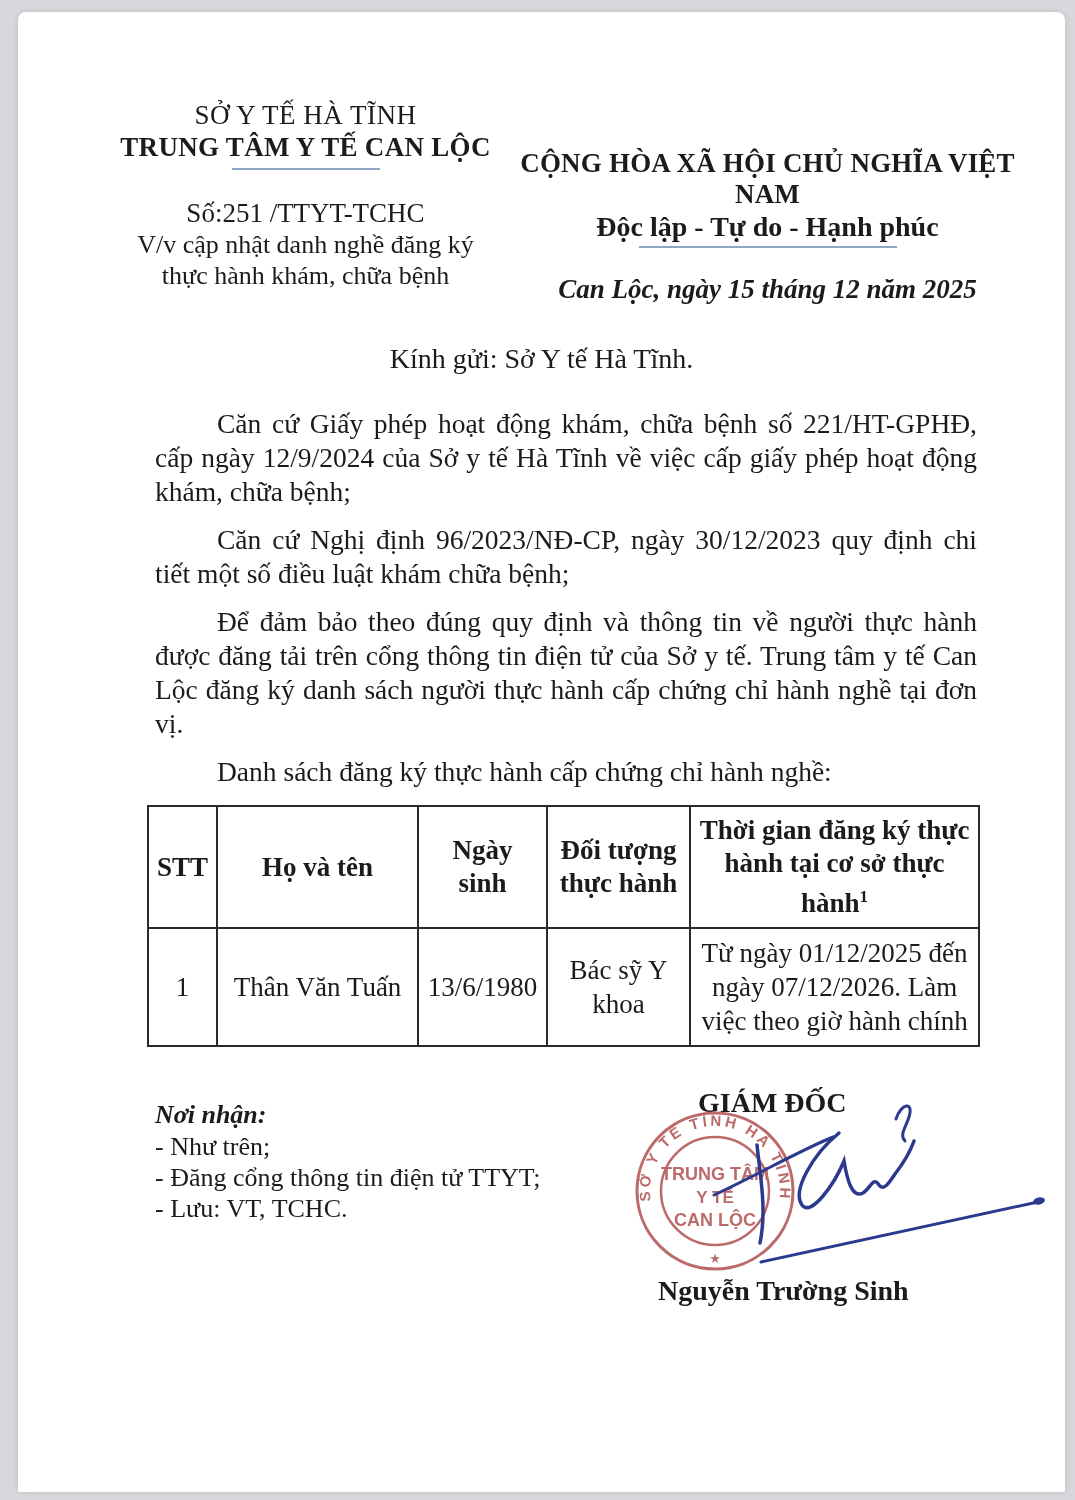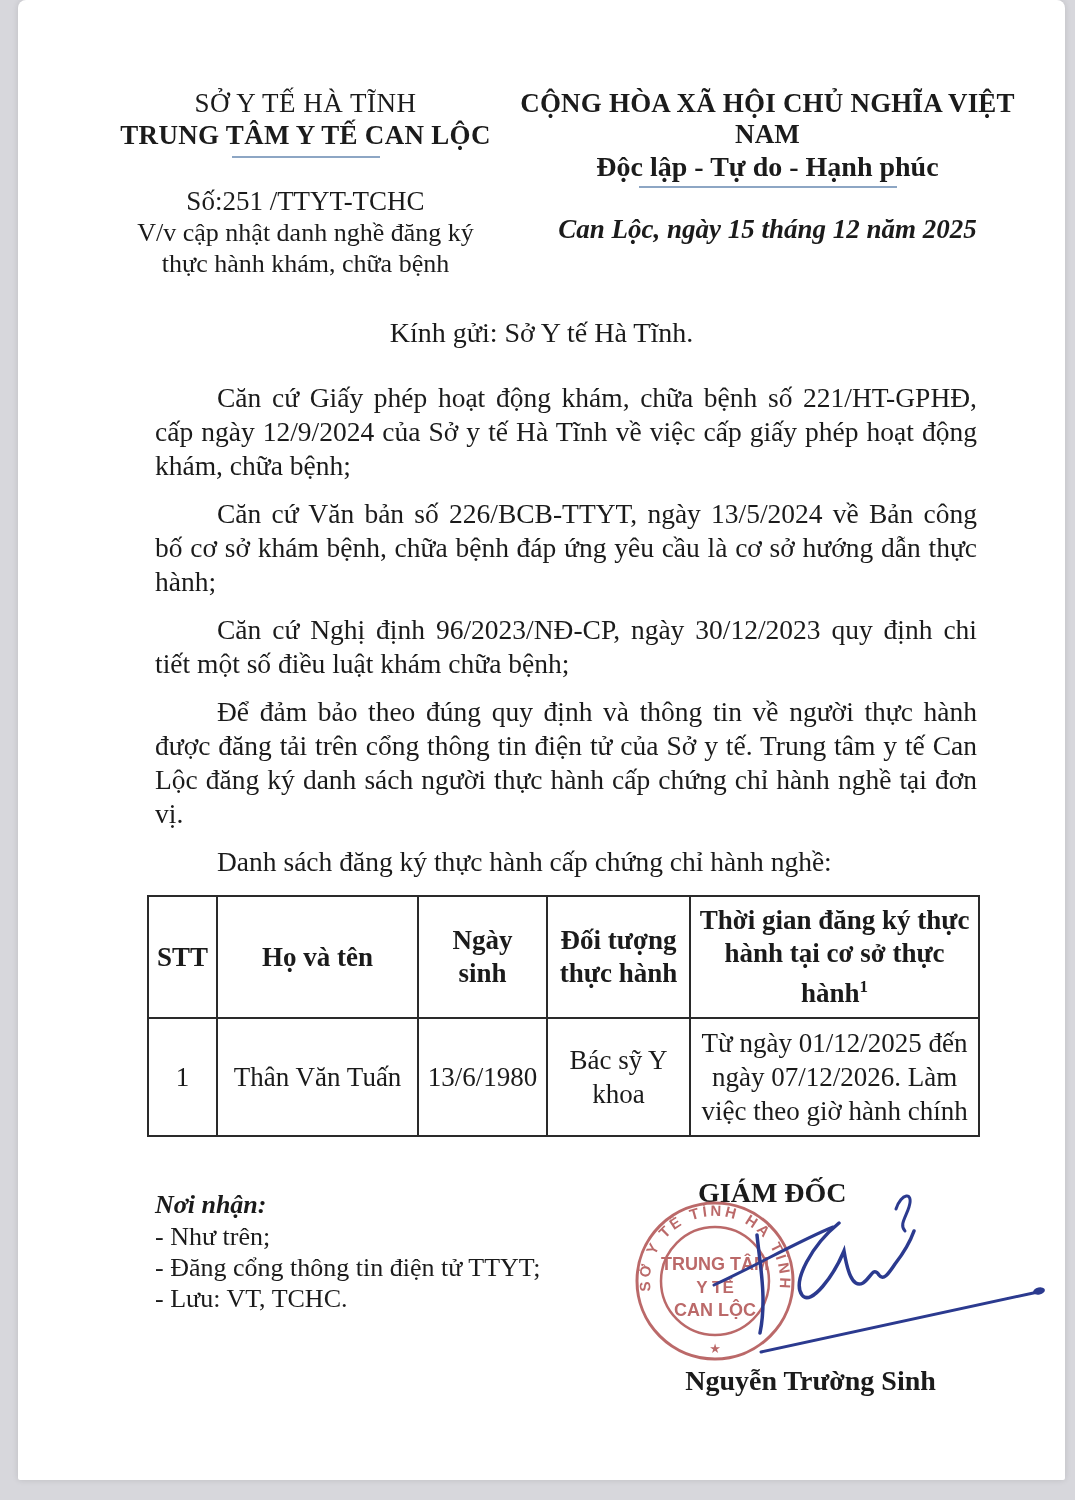--- a/index.html
+++ b/index.html
@@ -12,31 +12,31 @@
   html, body { margin: 0; padding: 0; }
   body {
     width: 1075px; height: 1500px;
     background: #d7d7dc;
     font-family: "Liberation Serif", "DejaVu Serif", serif;
     color: var(--text);
     position: relative;
     overflow: hidden;
   }
   .page {
-    position: absolute; left: 18px; top: 0;
+    position: absolute; left: 18px; top: 12px;
     width: 1047px; height: 1480px;
     background: #ffffff;
     border-radius: 8px 8px 2px 2px;
     box-shadow: 0 0 6px rgba(0,0,0,0.12);
     overflow: hidden;
   }
   
   .header { display: flex; margin-top: 88px; }
   .hl { width: 385px; margin-left: 95px; text-align: center; }
-  .hr { flex: 1; margin-right: 28px; text-align: center; }
+  .hr { flex: 1; margin-right: 28px; text-align: center; margin-top: 48px; }
   .org-parent { font-size: 27px; line-height: 31px; letter-spacing: 0.5px; }
   .org-name   { font-size: 27px; line-height: 32px; font-weight: bold; letter-spacing: 0.3px; }
   .rule-l { width: 148px; height: 2px; background: var(--underline); margin: 5px auto 0; }
   .doc-number { margin-top: 27px; font-size: 27px; line-height: 32px; }
   .subject { margin-top: 1px; font-size: 26px; line-height: 30px; }
   .national { font-size: 27px; line-height: 31px; font-weight: bold; letter-spacing: 0.2px; }
   .motto { font-size: 28px; line-height: 32px; font-weight: bold; margin-top: 1px; }
   .rule-r { width: 258px; height: 2px; background: var(--underline); margin: 3px auto 0; }
   .dateline { margin-top: 26px; font-size: 27px; font-weight: bold; font-style: italic; }
   
@@ -56,21 +56,21 @@
   .doc-table td { font-size: 27px; line-height: 34px; }
   .doc-table sup { font-size: 17px; }
   
   .footer { position: relative; margin-top: 52px; height: 320px; }
   .recipients { margin-left: 137px; width: 420px; }
   .recipients .rtitle { font-weight: bold; font-style: italic; font-size: 26px; line-height: 32px; font-family: Liberation Serif, serif; }
   .recipients .ritem { font-size: 26px; line-height: 31px; }
   .sign-block { position: absolute; left: 540px; top: -16px; width: 500px; height: 300px; }
   .position-title { position: absolute; left: 140px; width: 220px; top: 4px; text-align: left;
                     font-weight: bold; font-size: 28px; }
-  .signer-name { position: absolute; left: 100px; width: 305px; top: 192px; text-align: center;
+  .signer-name { position: absolute; left: 100px; width: 305px; top: 192px; 
                  font-weight: bold; font-size: 28px; }
   .stamp-svg { position: absolute; left: 72px; top: 23px; opacity: 0.88; }
   .stamp-svg text, .stamp-svg textPath {
     font-family: "Liberation Sans", "DejaVu Sans", sans-serif;
     font-weight: bold; fill: var(--stamp-red);
   }
   .sig-svg { position: absolute; left: 150px; top: 14px; }
   .sig-svg path, .sig-svg line { stroke: var(--signature-blue); fill: none; stroke-linecap: round; }
 </style>
 </head>
@@ -92,21 +92,20 @@
       <div class="motto">Độc lập - Tự do - Hạnh phúc</div>
       <div class="rule-r"></div>
       <div class="dateline">Can Lộc, ngày 15 tháng 12 năm 2025</div>
     </div>
   </div>
 
   <div class="salutation">Kính gửi:  Sở Y tế Hà Tĩnh.</div>
 
   <div class="content">
     <p>Căn cứ Giấy phép hoạt động khám, chữa bệnh  số 221/HT-GPHĐ, cấp ngày 12/9/2024 của Sở y tế Hà Tĩnh về việc cấp giấy phép hoạt động khám, chữa bệnh;</p>
-    <p>Căn cứ Văn bản số 226/BCB-TTYT, ngày 13/5/2024 về Bản công bố cơ sở khám bệnh, chữa bệnh đáp ứng yêu cầu là cơ sở hướng dẫn thực hành;</p>
     <p>Căn cứ Nghị định 96/2023/NĐ-CP, ngày 30/12/2023 quy định chi tiết một số điều luật khám chữa bệnh;</p>
     <p>Để đảm bảo theo đúng quy định và thông tin về người thực hành được đăng tải trên cổng thông tin điện tử của Sở y tế. Trung tâm y tế Can Lộc đăng ký danh sách người thực hành cấp chứng chỉ hành nghề tại đơn vị.</p>
     <p class="list-title">Danh sách đăng ký thực hành cấp chứng chỉ hành nghề:</p>
   </div>
 
   <div class="table-wrap">
     <table class="doc-table">
       <colgroup>
         <col style="width:7.3%">
           <col style="width:24.6%">

